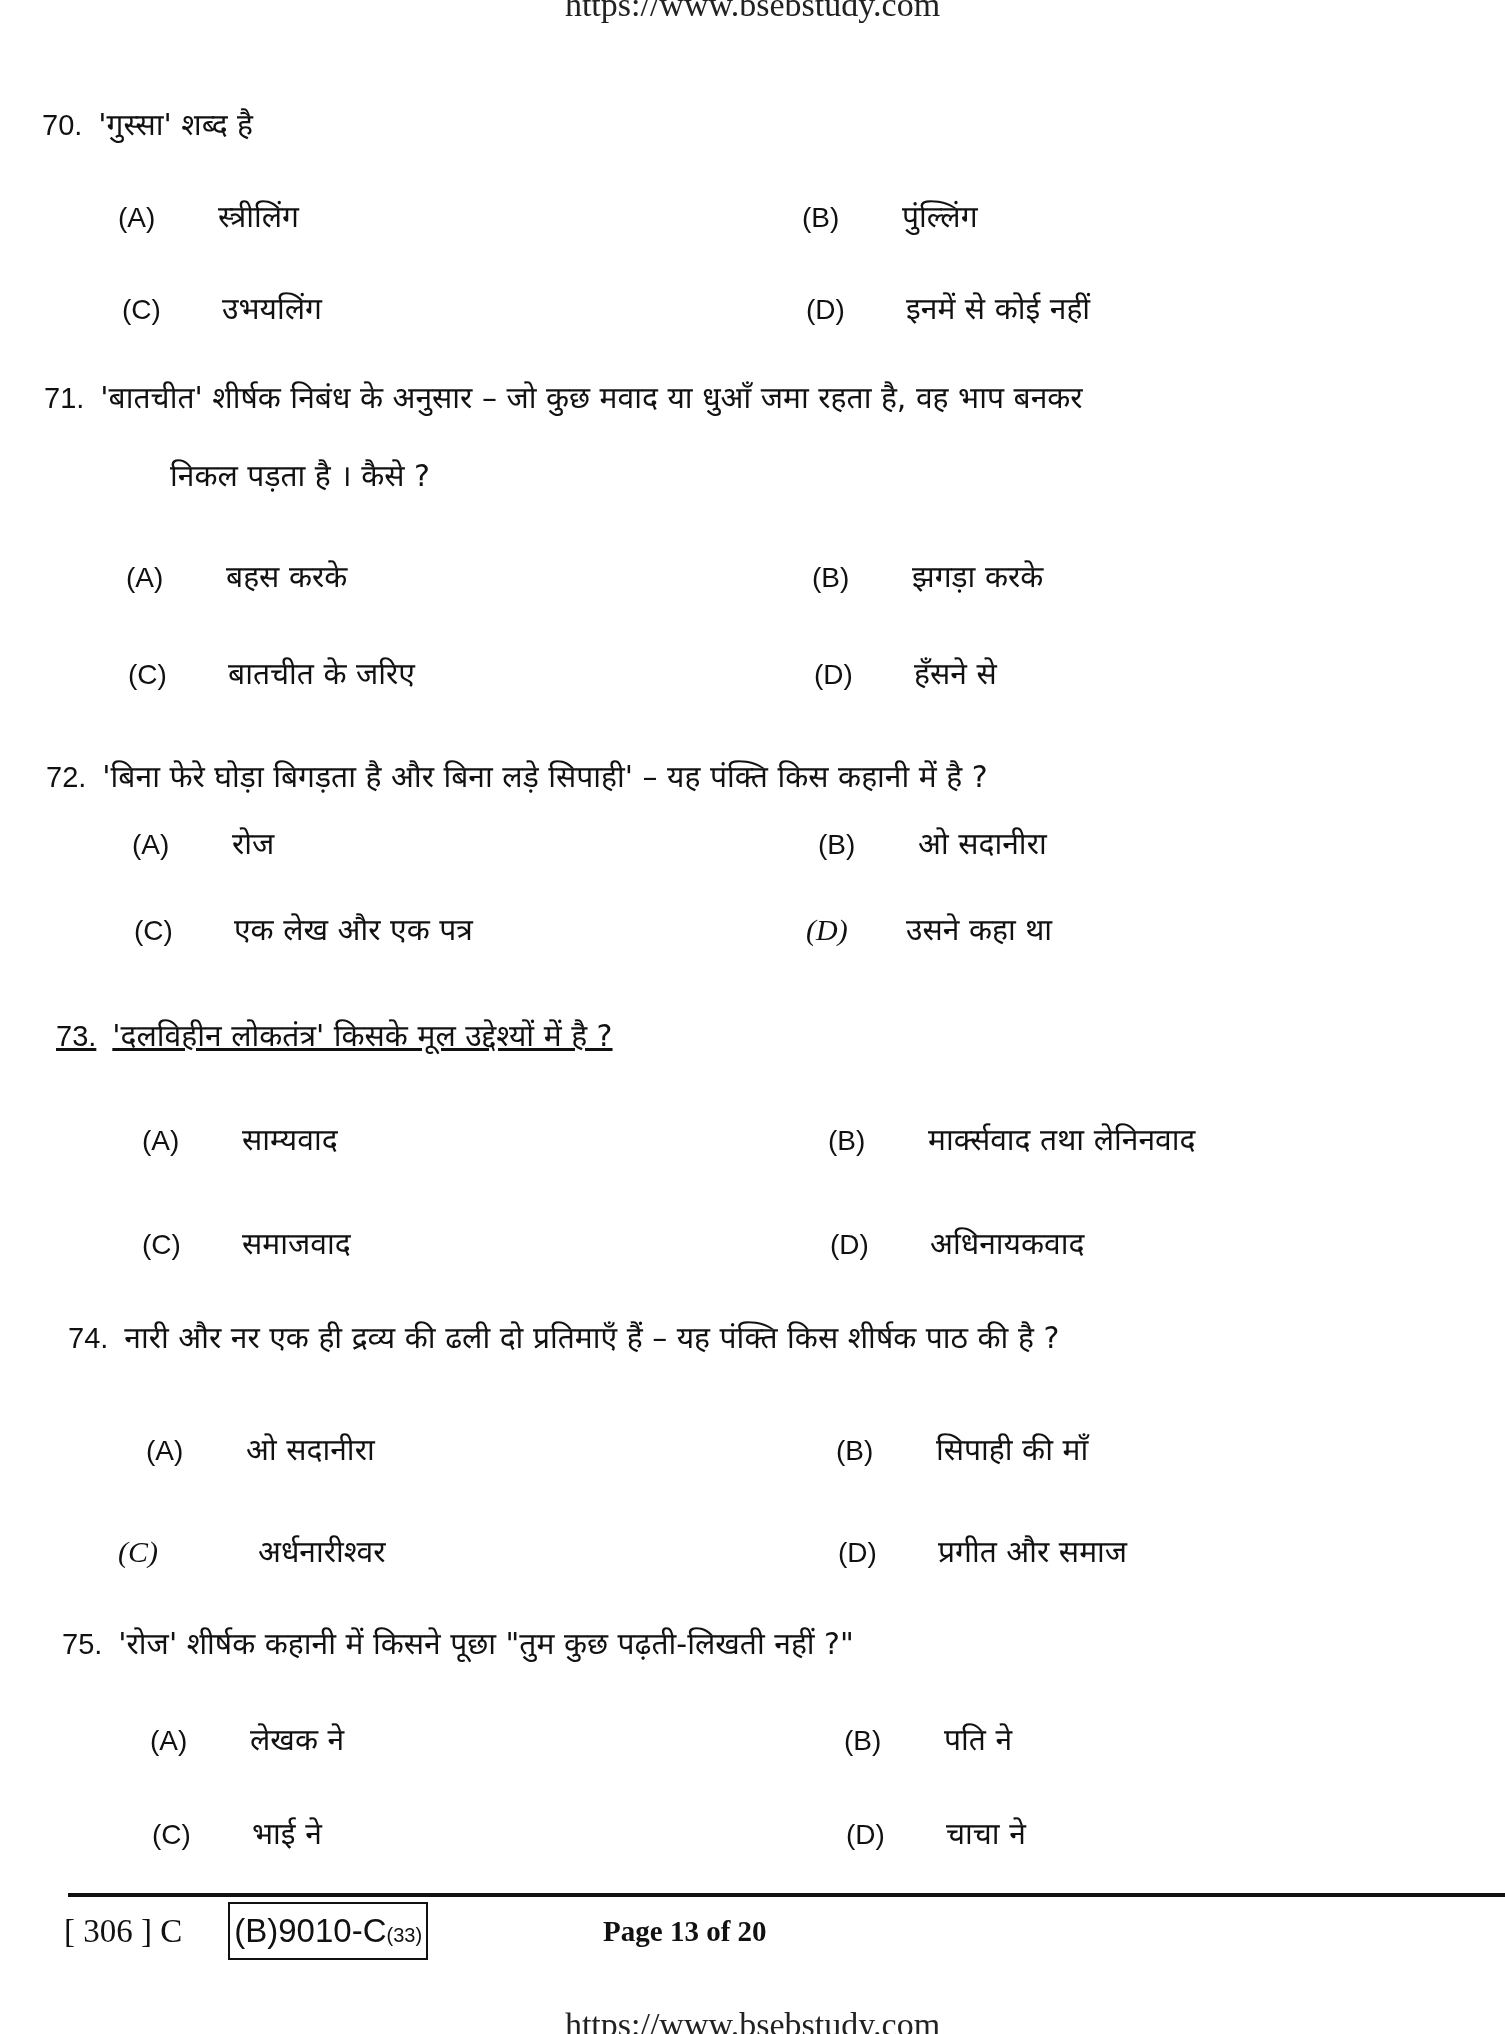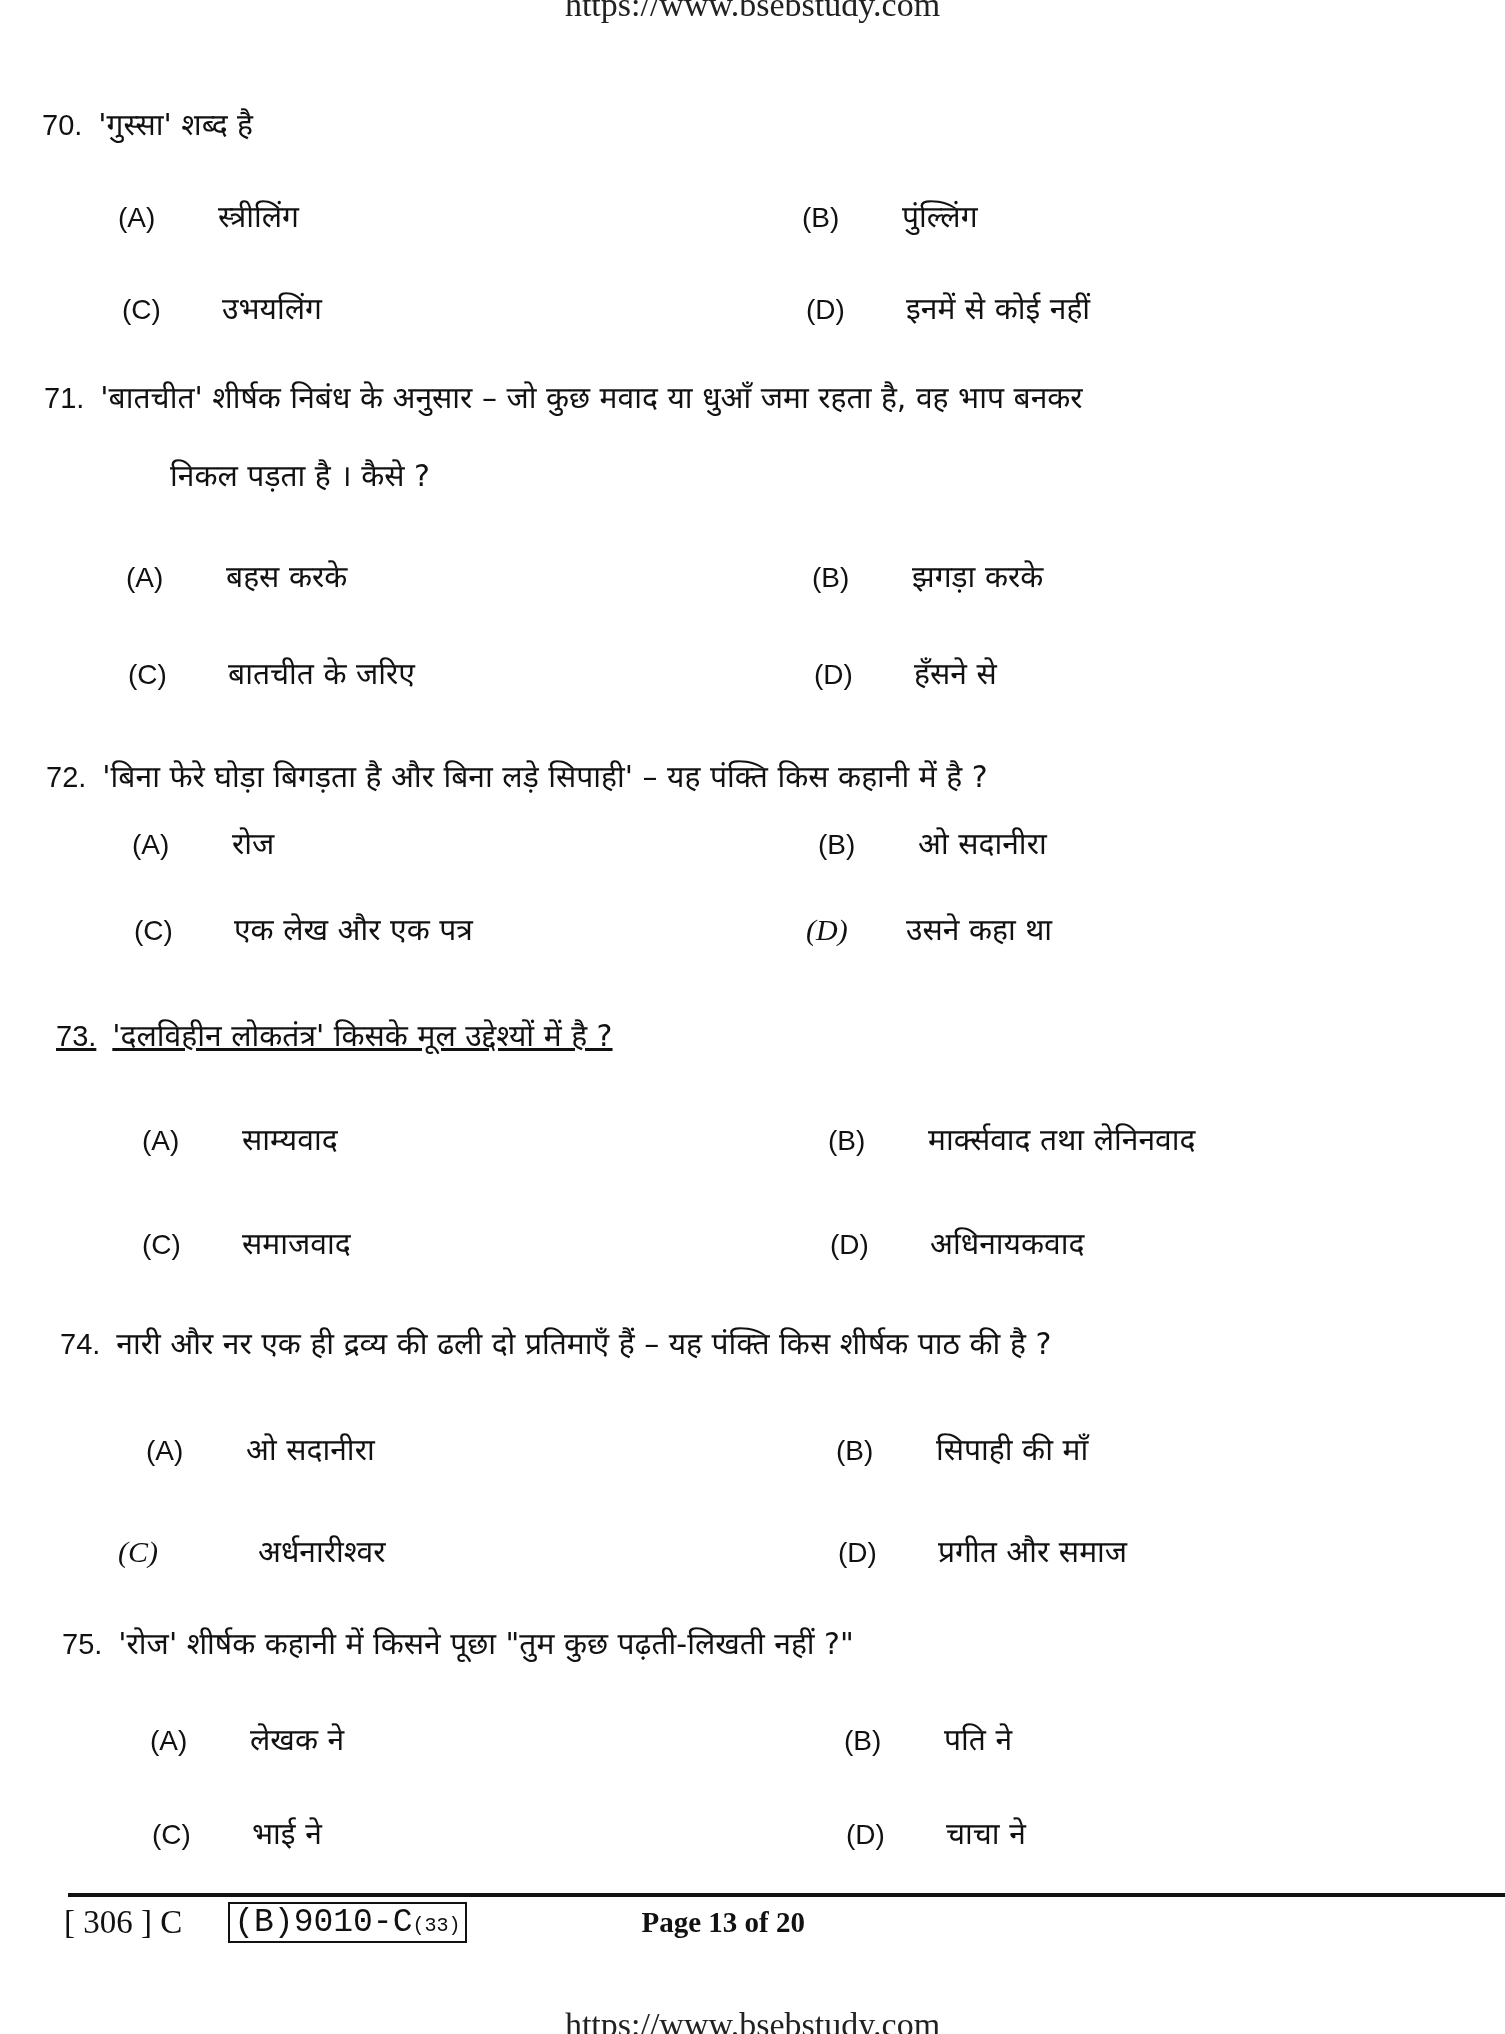--- a/index.html
+++ b/index.html
@@ -20,21 +20,21 @@
   .opt { position: absolute; font-size: 30px; }
   .olabel { font-family: "Liberation Sans", sans-serif; font-size: 28px; display: inline-block; width: 100px; }
   .tick { font-family: "Liberation Serif", serif; font-style: italic; font-size: 30px; display:inline-block; width: 100px; }
   .footer-rule {
     position: absolute; left: 68px; top: 1893px; width: 1437px; height: 4px; background: #111;
   }
   .footer {
     position: absolute; top: 1902px; left: 64px; font-family: "Liberation Serif", serif; font-size: 33px;
     display: flex; align-items: center;
   }
-  .code-box { border: 2px solid #111; padding: 0 4px; margin-left: 46px; font-family: Liberation Mono, monospace; font-size: 33px; }
+  .code-box { border: 2px solid #111; padding: 8px 4px; margin-left: 46px; font-family: Liberation Sans, sans-serif; font-size: 33px; }
   .code-box small { font-size: 20px; }
   .page { margin-left: 175px; font-weight: bold; font-size: 29px; }
 </style>
 </head>
 <body>
 
 <div class="url top">https://www.bsebstudy.com</div>
 
 <div class="q" style="left:42px; top:105px;">
   <span class="qnum">70.</span><span>'गुस्सा' शब्द है</span>
@@ -62,21 +62,21 @@
 <div class="opt" style="left:806px; top:908px;"><span class="tick">(D)</span><span>उसने कहा था</span></div>
 
 <div class="q" style="left:56px; top:1016px;text-decoration:underline;">
   <span class="qnum">73.</span><span>'दलविहीन लोकतंत्र' किसके मूल उद्देश्यों में है ?</span>
 </div>
 <div class="opt" style="left:142px; top:1118px;"><span class="olabel">(A)</span><span>साम्यवाद</span></div>
 <div class="opt" style="left:828px; top:1118px;"><span class="olabel">(B)</span><span>मार्क्सवाद तथा लेनिनवाद</span></div>
 <div class="opt" style="left:142px; top:1222px;"><span class="olabel">(C)</span><span>समाजवाद</span></div>
 <div class="opt" style="left:830px; top:1222px;"><span class="olabel">(D)</span><span>अधिनायकवाद</span></div>
 
-<div class="q" style="left:60px; top:1318px;margin-top:6px;">
+<div class="q" style="left:68px; top:1318px;">
   <span class="qnum">74.</span><span>नारी और नर एक ही द्रव्य की ढली दो प्रतिमाएँ हैं – यह पंक्ति किस शीर्षक पाठ की है ?</span>
 </div>
 <div class="opt" style="left:146px; top:1428px;"><span class="olabel">(A)</span><span>ओ सदानीरा</span></div>
 <div class="opt" style="left:836px; top:1428px;"><span class="olabel">(B)</span><span>सिपाही की माँ</span></div>
 <div class="opt" style="left:118px; top:1530px;"><span class="tick" style="width:140px;">(C)</span><span>अर्धनारीश्वर</span></div>
 <div class="opt" style="left:838px; top:1530px;"><span class="olabel">(D)</span><span>प्रगीत और समाज</span></div>
 
 <div class="q" style="left:62px; top:1624px;">
   <span class="qnum">75.</span><span>'रोज' शीर्षक कहानी में किसने पूछा "तुम कुछ पढ़ती-लिखती नहीं ?"</span>
 </div>

